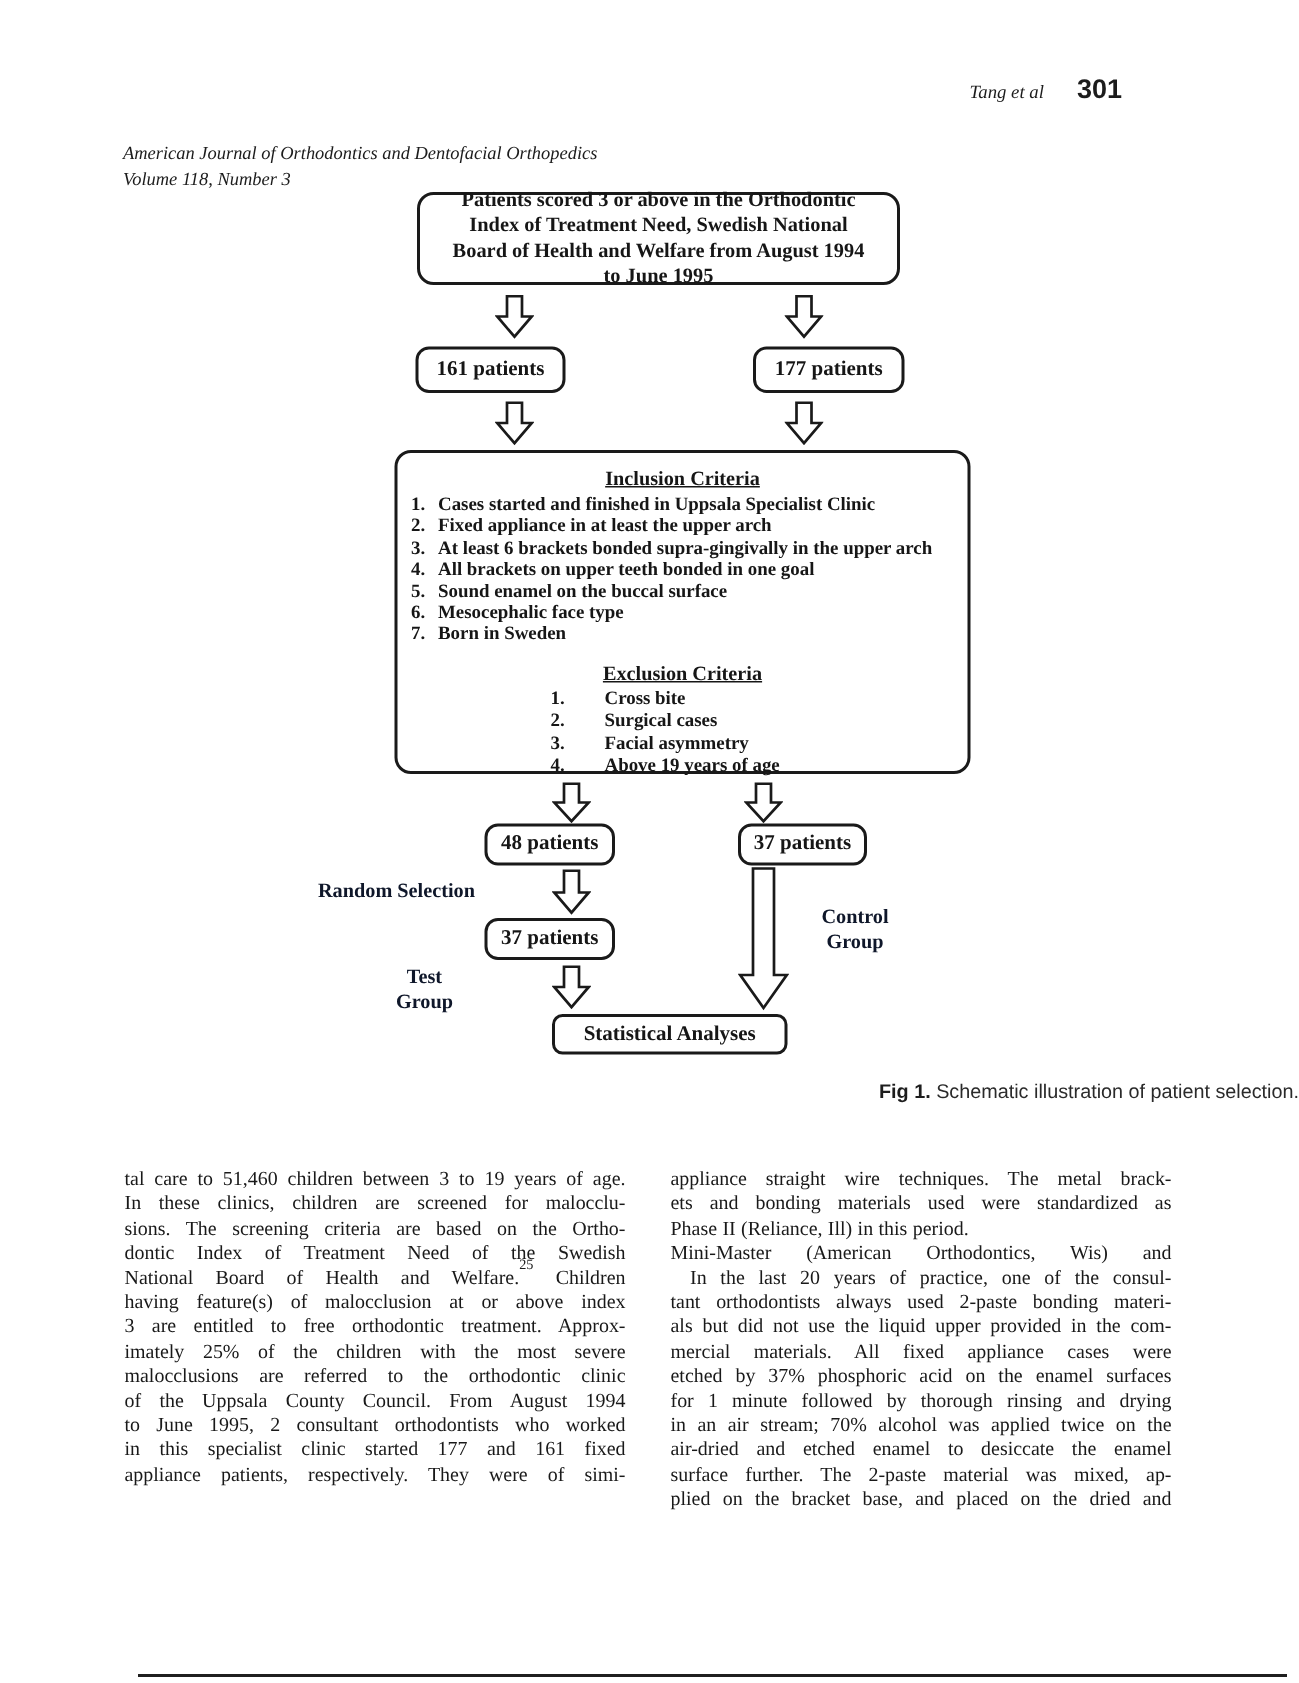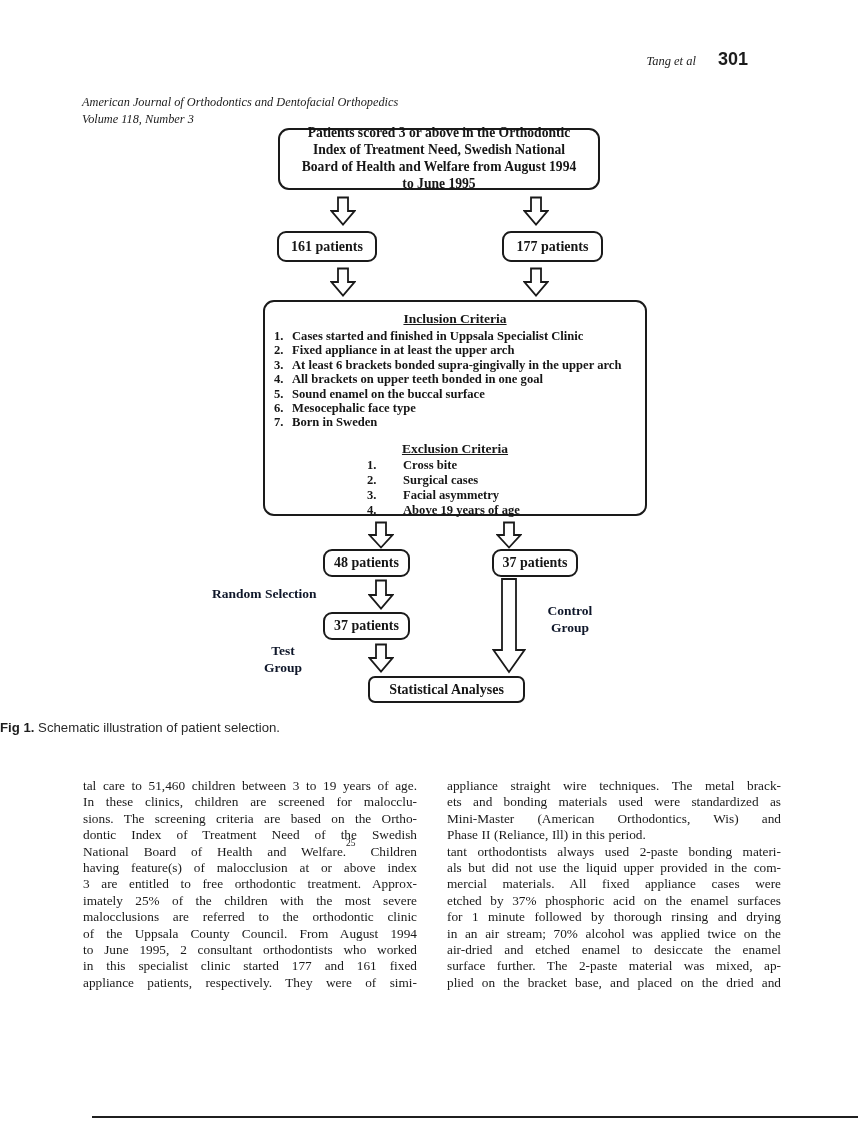--- a/index.html
+++ b/index.html
@@ -45,21 +45,21 @@
   .exc-list .crit-num{flex:0 0 36px; margin-left:102px; text-align:left;}
   .crit-text{flex:1 1 auto;}
 
   .arr{position:absolute;}
   .flabel{position:absolute; font-weight:bold; font-size:13.5px; line-height:16.5px;
     color:#0f172a; text-align:center; white-space:pre-line;}
   .lbl-random{left:212px; top:586px; width:110px; text-align:left;}
   .lbl-control{left:535px; top:603px; width:70px;}
   .lbl-test{left:248px; top:643px; width:70px;}
 
-  .caption{position:absolute; left:0; right:0; top:720px; text-align:left;
+  .caption{position:absolute; left:12px; right:0; top:720px; text-align:right;
     font-family:"Liberation Sans",sans-serif; font-size:13.2px; color:#2a2a2a;}
   .caption b{color:#1d1d1d;}
 
   
   .col{position:absolute; top:778px; width:334px;
     font-size:13.3px; line-height:16.4px; color:#191919;}
   .col-left{left:83px;}
   .col-right{left:447px;}
   .tline{text-align:justify; text-align-last:justify; word-spacing:.02em;}
   .tline.nj{text-align-last:left;}
@@ -201,22 +201,23 @@
       <div class="tline">imately 25% of the children with the most severe</div>
       <div class="tline">malocclusions are referred to the orthodontic clinic</div>
       <div class="tline">of the Uppsala County Council. From August 1994</div>
       <div class="tline">to June 1995, 2 consultant orthodontists who worked</div>
       <div class="tline">in this specialist clinic started 177 and 161 fixed</div>
       <div class="tline">appliance patients, respectively. They were of simi-</div>
     </div>
   <div class="col col-right">
       <div class="tline">appliance straight wire techniques. The metal brack-</div>
       <div class="tline">ets and bonding materials used were standardized as</div>
+      <div class="tline nj">Phase II (Reliance, Ill) in this period.</div>
       <div class="tline">Mini-Master (American Orthodontics, Wis) and</div>
-      <div class="tline nj">Phase II (Reliance, Ill) in this period.</div>
+      <div class="tline ind">In the last 20 years of practice, one of the consul-</div>
       <div class="tline">tant orthodontists always used 2-paste bonding materi-</div>
       <div class="tline">als but did not use the liquid upper provided in the com-</div>
       <div class="tline">mercial materials. All fixed appliance cases were</div>
       <div class="tline">etched by 37% phosphoric acid on the enamel surfaces</div>
       <div class="tline">for 1 minute followed by thorough rinsing and drying</div>
       <div class="tline">in an air stream; 70% alcohol was applied twice on the</div>
       <div class="tline">air-dried and etched enamel to desiccate the enamel</div>
       <div class="tline">surface further. The 2-paste material was mixed, ap-</div>
       <div class="tline">plied on the bracket base, and placed on the dried and</div>
     </div>

